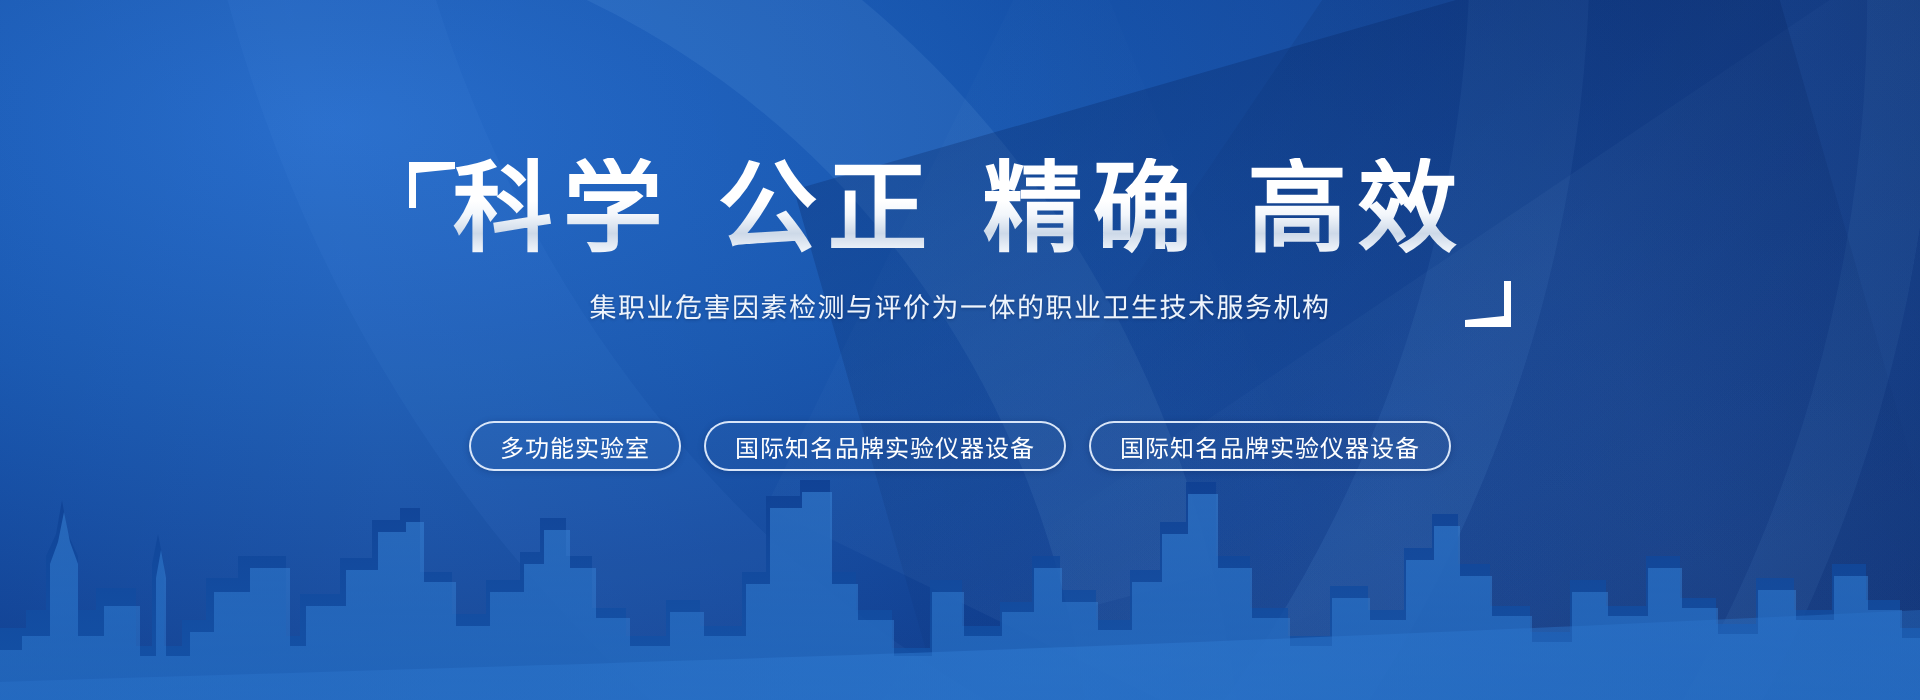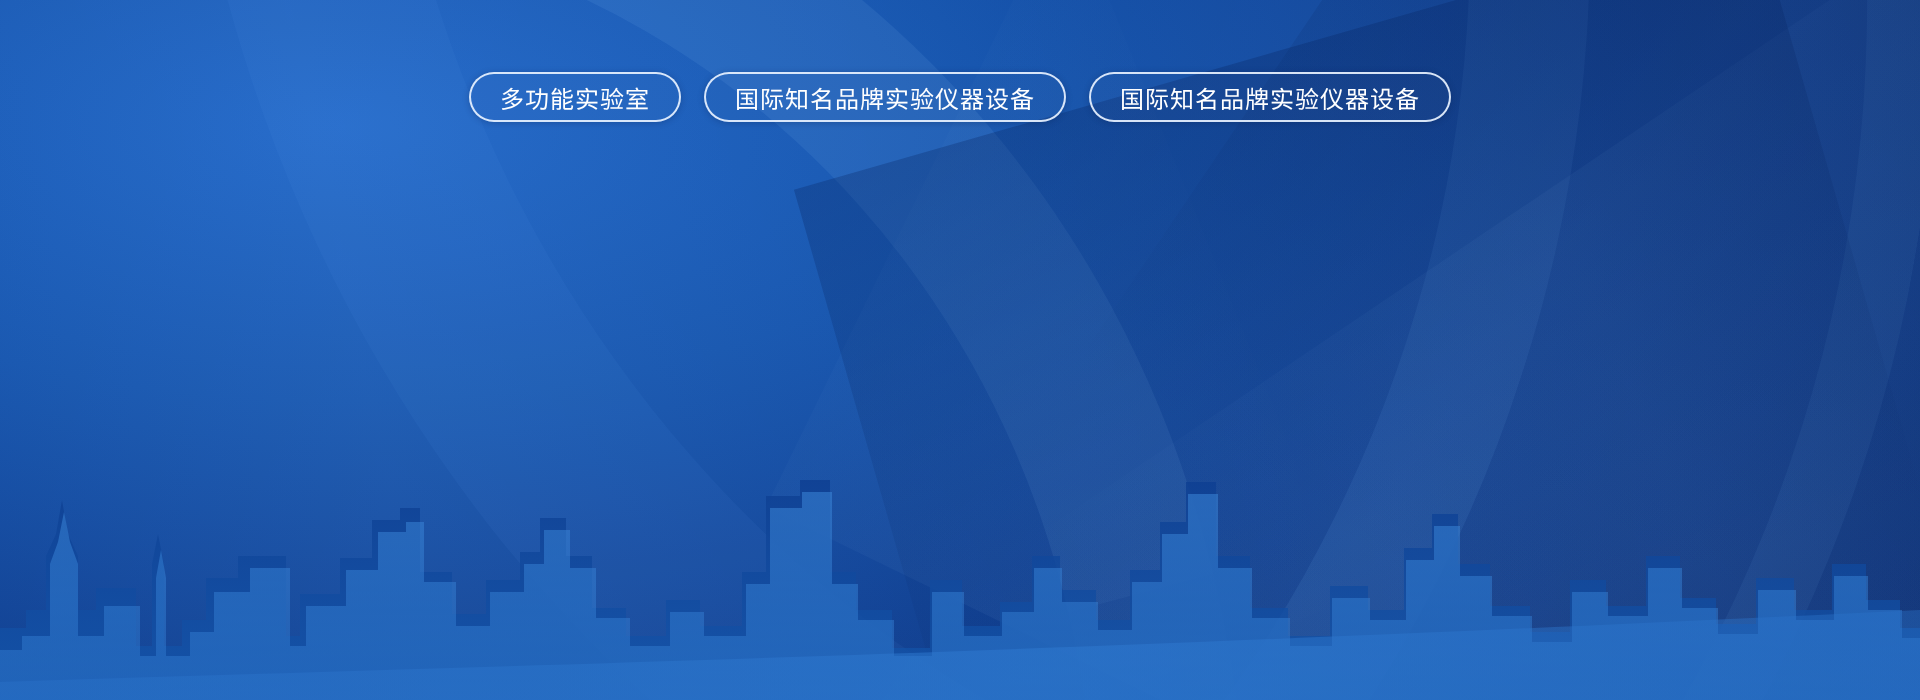--- a/index.html
+++ b/index.html
@@ -141,21 +141,21 @@
     font-size: 27px;
     letter-spacing: 1.5px;
     color: #eef4fc;
     font-weight: 400;
     font-family: "DejaVu Sans", "Liberation Sans", sans-serif;
     text-shadow: 0 1px 3px rgba(4,26,70,0.35);
   }
 
   
   .pills {
-    margin-top: 72px;
+    margin-top: 96px;
     display: flex;
     justify-content: center;
     align-items: center;
     gap: 23px;
   }
   .pill {
     border: 2px solid rgba(232,242,255,0.92);
     border-radius: 999px;
     height: 46px;
     display: flex;
@@ -238,20 +238,38 @@
                L1572,182 L1572,132 L1608,132 L1608,156 L1648,156 L1648,108 L1682,108 L1682,148
                L1718,148 L1718,174 L1758,174 L1758,130 L1796,130 L1796,160 L1834,160 L1834,116
                L1868,116 L1868,150 L1902,150 L1902,178 L1920,178 L1920,240 L0,240 Z"></path>
     </g>
 
     <path d="M0,222 C420,208 980,196 1920,150 L1920,240 L0,240 Z" fill="url(#groundGrad)"></path>
   </svg>
 
   <div class="content">
 
+    <div class="headline-wrap">
+
+      <span class="bracket bracket-open">
+        <svg width="46" height="46" viewBox="0 0 46 46" xmlns="http://www.w3.org/2000/svg">
+          <polygon points="0,46 0,0 46,0 46,7 7,11 7,46" fill="#ffffff"></polygon>
+        </svg>
+      </span>
+
+      <span class="headline">科学 公正 精确 高效</span>
+
+      <span class="bracket bracket-close">
+        <svg width="46" height="46" viewBox="0 0 46 46" xmlns="http://www.w3.org/2000/svg">
+          <polygon points="46,0 46,46 0,46 0,39 39,35 39,0" fill="#ffffff"></polygon>
+        </svg>
+      </span>
+
+      <span class="subtitle">集职业危害因素检测与评价为一体的职业卫生技术服务机构</span>
+    </div>
 
     <div class="pills">
       <div class="pill">多功能实验室</div>
       <div class="pill">国际知名品牌实验仪器设备</div>
       <div class="pill">国际知名品牌实验仪器设备</div>
     </div>
 
   </div>
 </div>
 

